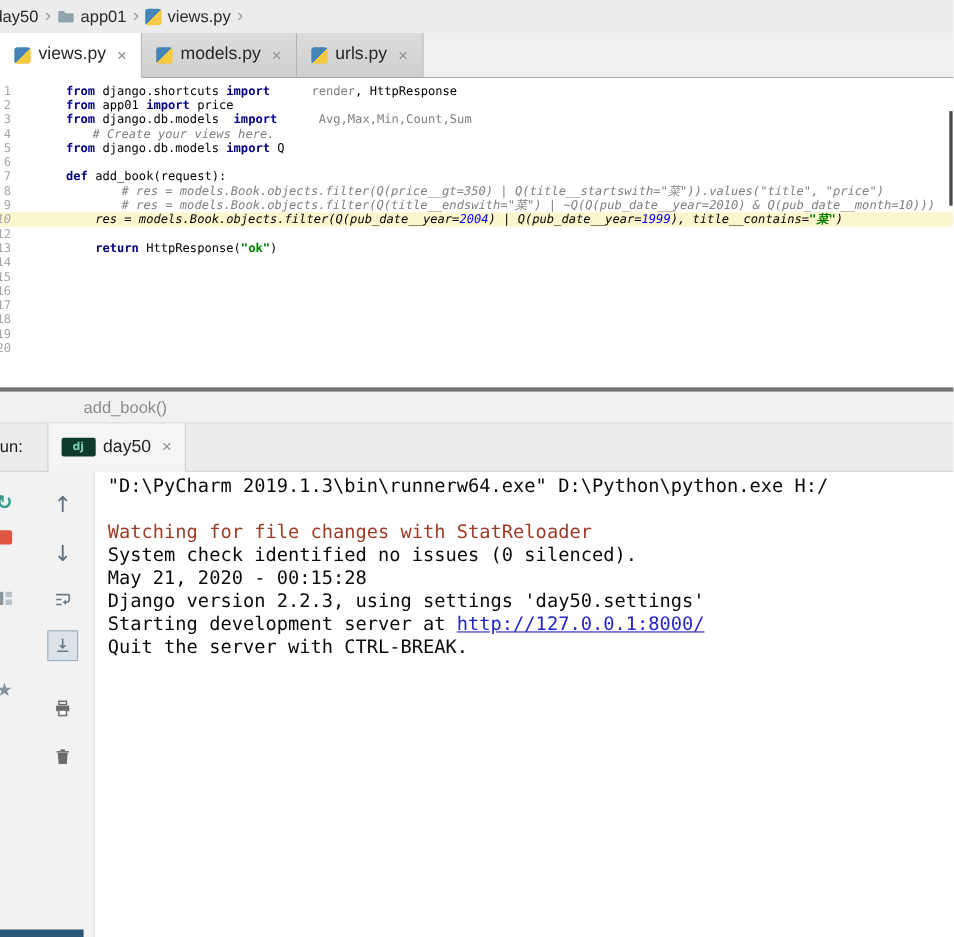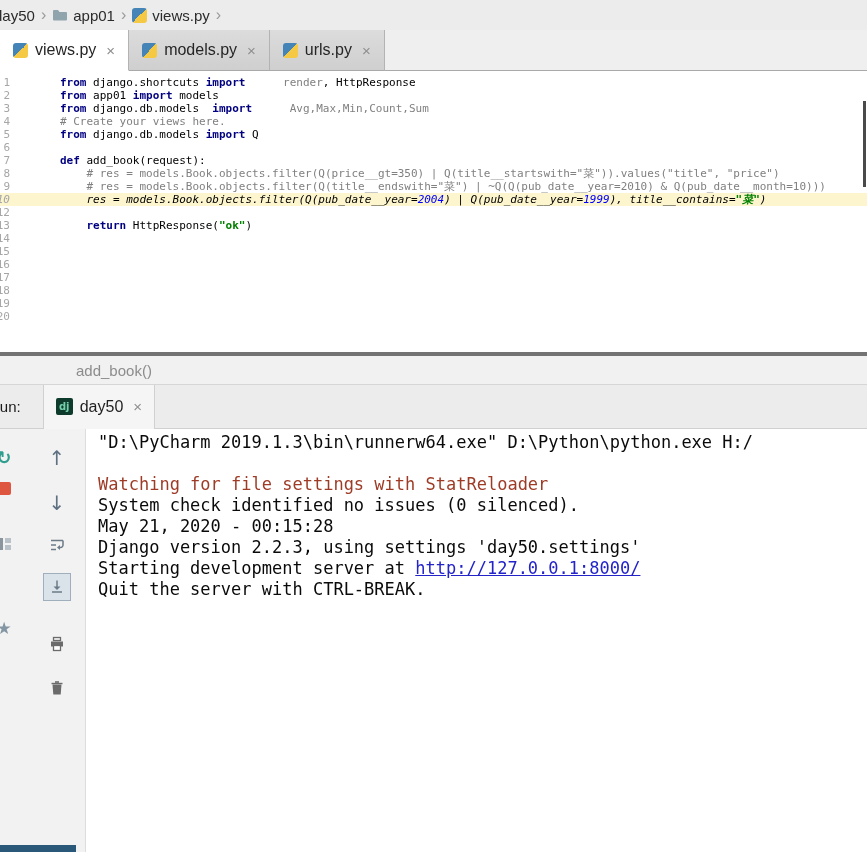--- a/index.html
+++ b/index.html
@@ -28,35 +28,35 @@
   .editor{position:relative;box-sizing:border-box;height:281px;background:#fff;padding-top:5px;
           font-family:"DejaVu Sans Mono",monospace;font-size:11px;overflow:hidden;}
   .code-row{display:flex;height:13px;line-height:13px;}
   .code-row.current{background:#fcf5cd;font-style:italic;}
   .gutter{flex:none;width:12px;position:relative;overflow:hidden;color:#a6a6a6;}
   .gutter span{position:absolute;right:2px;top:0;white-space:nowrap;}
   .code{white-space:pre;padding-left:48px;}
   .s-kw{color:#000080;font-weight:bold;}
   .s-plain{color:#000;}
   .s-muted{color:#808080;margin-left:31px;}
-  .s-comment{color:#808080;}
+  .s-comment{color:#808080;font-style:italic;margin-left:24px;}
   .s-num{color:#0000ff;}
   .s-str{color:#008000;font-weight:bold;}
   .stripe{position:absolute;top:30px;right:1px;width:3px;height:86px;background:#4a4a4a;}
 
   
   .context-bar{box-sizing:border-box;height:32px;background:#f1f1f1;border-top:4px solid #737373;
                display:flex;align-items:center;padding-left:76px;font-size:15px;color:#8c8c8c;}
   .run-row{box-sizing:border-box;height:45px;background:#ececec;border-top:1px solid #d6d6d6;
            border-bottom:1px solid #d0d0d0;display:flex;align-items:center;}
   .run-label{font-size:15px;color:#1a1a1a;margin-left:-11px;}
   .run-tab{display:flex;align-items:center;gap:7px;height:44px;padding:0 12px;margin-left:22px;
            background:#f5f5f5;border-left:1px solid #d0d0d0;border-right:1px solid #d0d0d0;
            font-size:16px;color:#1f1f1f;box-sizing:border-box;}
-  .dj-icon{width:17px;height:17px;background:#0f3b2d;color:#73d0ab;font-weight:bold;font-size:10px;
+  .dj-icon{width:31px;height:17px;background:#0f3b2d;color:#73d0ab;font-weight:bold;font-size:10px;
            display:flex;align-items:center;justify-content:center;border-radius:2px;
            font-family:"DejaVu Sans",sans-serif;}
 
   
   .console-area{display:flex;height:423px;}
   .console-toolbar{flex:none;box-sizing:border-box;width:86px;background:#f2f2f2;
                    border-right:1px solid #ddd;position:relative;overflow:hidden;}
   .tbcol{position:absolute;top:0;display:flex;flex-direction:column;align-items:center;}
   .tbcol1{left:-9px;width:26px;}
   .tbcol2{left:40px;width:34px;}
@@ -128,21 +128,21 @@
         <div class="code-row">
           <div class="gutter">
             <span>1</span>
           </div>
           <div class="code"><span class="s-kw">from</span><span class="s-plain"> django.shortcuts </span><span class="s-kw">import</span><span class="s-muted"> render</span><span class="s-plain">, HttpResponse</span></div>
         </div>
         <div class="code-row">
           <div class="gutter">
             <span>2</span>
           </div>
-          <div class="code"><span class="s-kw">from</span><span class="s-plain"> app01 </span><span class="s-kw">import</span><span class="s-plain"> models</span></div>
+          <div class="code"><span class="s-kw">from</span><span class="s-plain"> app01 </span><span class="s-kw">import</span><span class="s-plain"> price</span></div>
         </div>
         <div class="code-row">
           <div class="gutter">
             <span>3</span>
           </div>
           <div class="code"><span class="s-kw">from</span><span class="s-plain"> django.db.models  </span><span class="s-kw">import</span><span class="s-muted"> Avg,Max,Min,Count,Sum</span></div>
         </div>
         <div class="code-row">
           <div class="gutter">
             <span>4</span>
@@ -323,21 +323,21 @@
                 <rect x="2.5" y="2.8" width="11" height="1.4" fill="#6b6b6b"></rect>
                 <rect x="6" y="1.2" width="4" height="1.6" fill="#6b6b6b"></rect>
               </svg>
             </span>
           </div>
         </div>
     </div>
     <div class="console-out">
         <div class="console-line"><span class="c-plain">"D:\PyCharm 2019.1.3\bin\runnerw64.exe" D:\Python\python.exe H:/</span></div>
         <div class="console-line"></div>
-        <div class="console-line"><span class="c-stderr">Watching for file settings with StatReloader</span></div>
+        <div class="console-line"><span class="c-stderr">Watching for file changes with StatReloader</span></div>
         <div class="console-line"><span class="c-plain">System check identified no issues (0 silenced).</span></div>
         <div class="console-line"><span class="c-plain">May 21, 2020 - 00:15:28</span></div>
         <div class="console-line"><span class="c-plain">Django version 2.2.3, using settings 'day50.settings'</span></div>
         <div class="console-line"><span class="c-plain">Starting development server at </span><span class="c-link">http://127.0.0.1:8000/</span></div>
         <div class="console-line"><span class="c-plain">Quit the server with CTRL-BREAK.</span></div>
       </div>
   </div>
 
   <div class="dark-corner"></div>
 </div>

